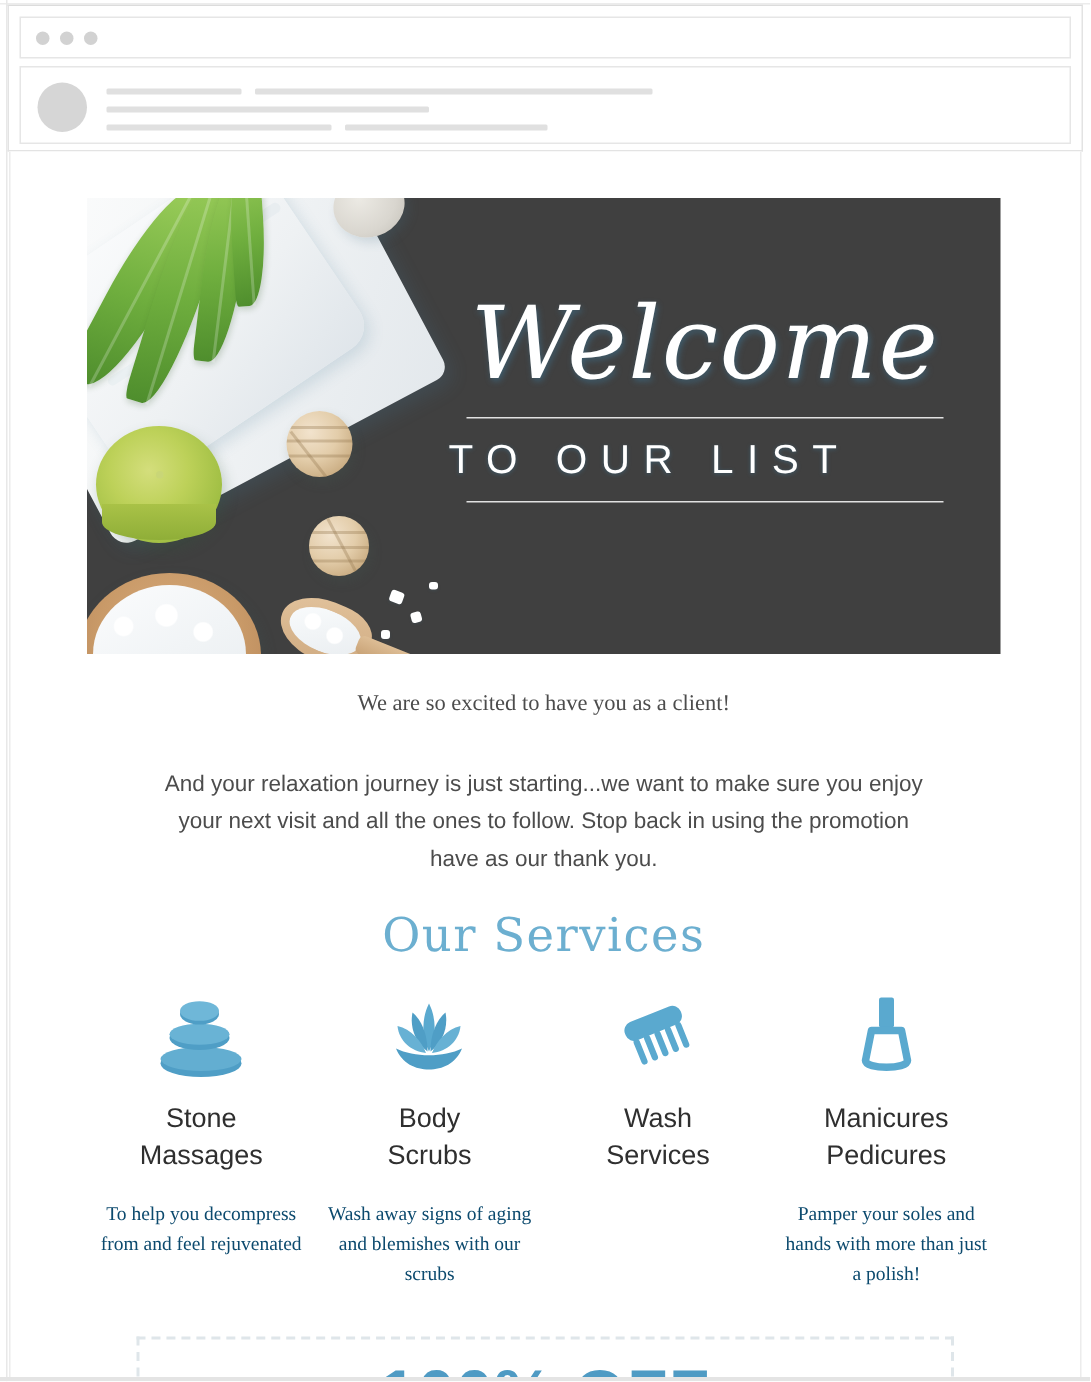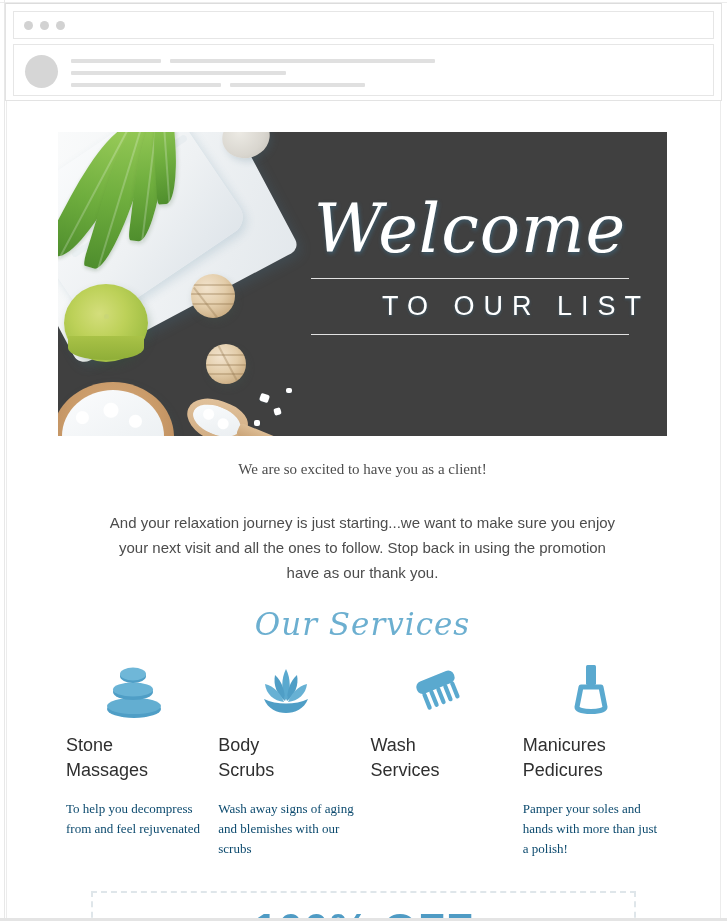--- a/index.html
+++ b/index.html
@@ -283,21 +283,21 @@
     background: rgba(255,255,255,0.85);
     margin: 14px auto 0 auto;
     width: 318px;
   }
   .hero-sub {
     font-family: "Liberation Sans", sans-serif;
     font-size: 27px;
     font-weight: 300;
     color: #ffffff;
     letter-spacing: 9px;
-    text-align: right;
+    text-align: left;
     padding: 12px 0 12px 9px;
     text-shadow: 0 1px 3px rgba(60,130,170,0.4);
   }
   .hero-rule.bottom { margin: 0 auto; }
 
   
   .intro {
     position: absolute;
     left: 51px;
     top: 345px;
@@ -314,33 +314,32 @@
   }
 
   
   .services-title {
     position: absolute;
     left: 51px;
     top: 505px;
     width: 609px;
     text-align: center;
     font-family: "DejaVu Serif", serif;
-    font-style: italic;
     font-size: 31px;
     color: #6cafd0;
     letter-spacing: 1px;
   }
   .services {
     position: absolute;
     left: 51px;
     top: 560px;
     width: 609px;
     display: flex;
   }
-  .service { flex: 1; text-align: left; padding: 0 8px; }
+  .service { flex: 1; text-align: center; padding: 0 8px; }
   .service-icon {
     height: 58px;
     display: flex;
     align-items: flex-end;
     justify-content: center;
   }
   .service-name {
     margin-top: 14px;
     font-size: 18px;
     line-height: 25px;

